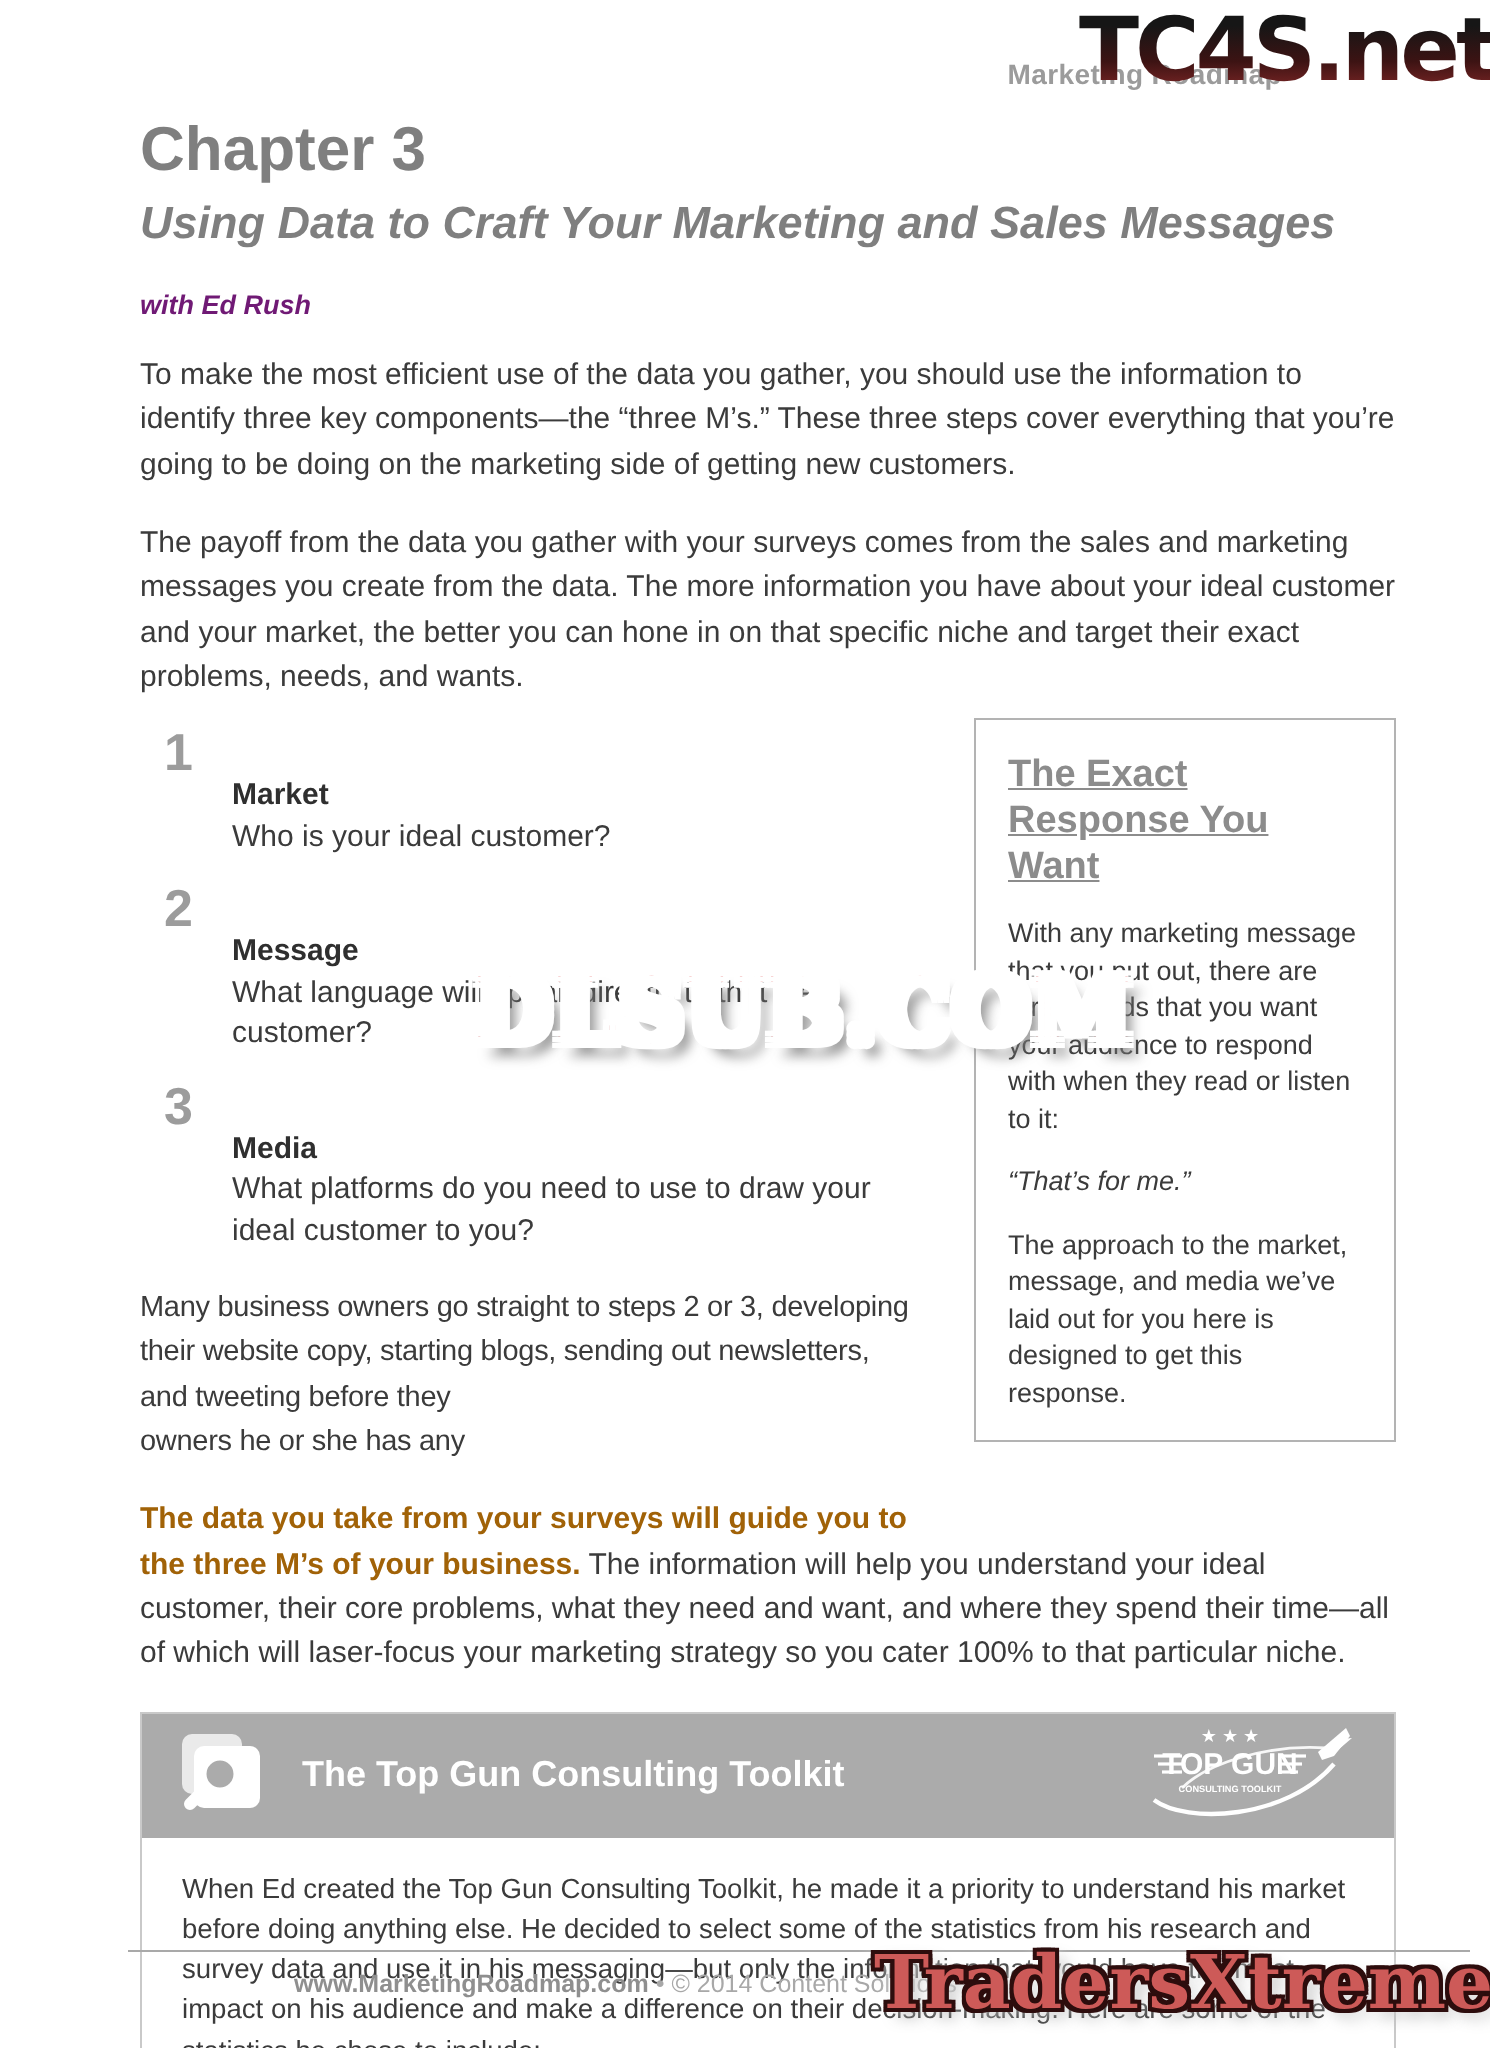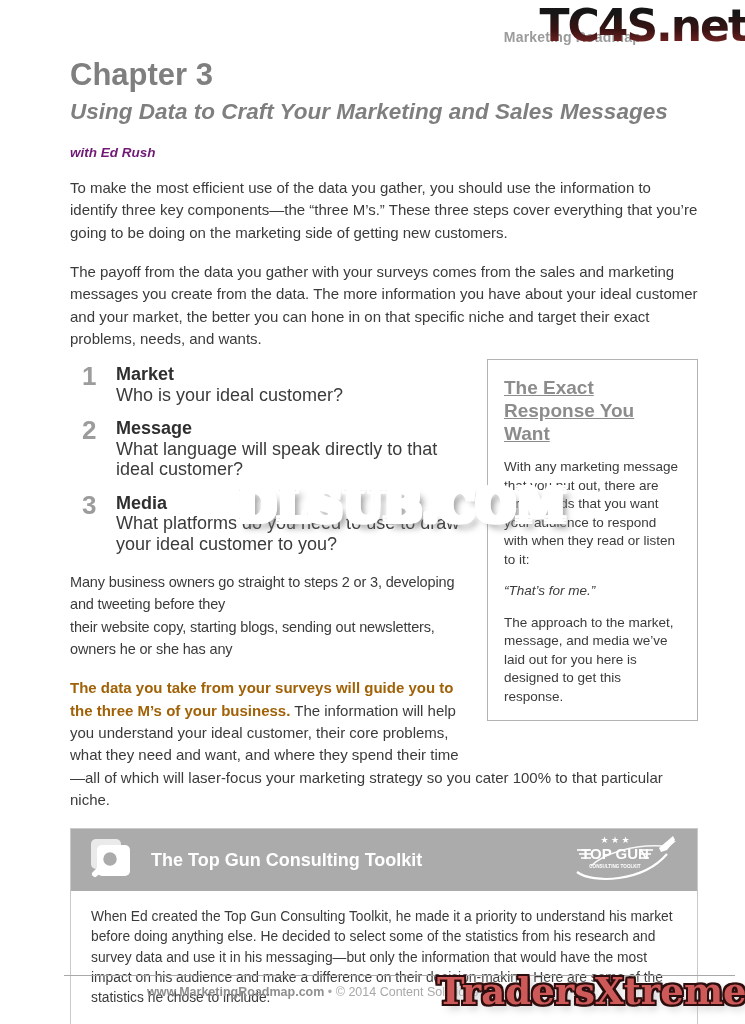--- a/index.html
+++ b/index.html
@@ -29,21 +29,21 @@
     float:right;width:177px;margin:9px 0 42px 16px;padding:16px 16px 14px 16px;
     border:1px solid #b3b3b3;background:#fff;
   }
   .sidebar h3{margin:0;font-size:19px;line-height:23px;font-weight:bold;color:#8c8c8c;text-decoration:underline;}
   .sidebar p{font-size:13.5px;line-height:18.5px;margin:13px 0 0 0;color:#3b3b3b;}
   .sidebar .quote{font-style:italic;}
   
   .mlist{margin-top:14px;}
   .mitem{display:flex;margin:0 0 13px 12px;}
   .mnum{width:26px;flex:0 0 26px;font-size:26px;line-height:24px;font-weight:bold;color:#9c9c9c;}
-  .mbody{font-size:18px;line-height:20.5px;padding-left:8px;}
+  .mbody{font-size:15px;line-height:20.5px;padding-left:8px;margin-top:24px;}
   .mtitle{font-weight:bold;color:#2f2f2f;}
   .forced-lines{margin-top:17px;}
   .forced-lines div{font-size:14.5px;line-height:22.3px;letter-spacing:-0.15px;white-space:nowrap;}
   .lead{margin-top:17px;}
   .lead b{color:#a16207;}
   
   .wm-dlsub{
     position:absolute;left:237px;top:479px;z-index:6;
     font-family:"DejaVu Serif",serif;font-weight:900;font-size:45px;letter-spacing:1px;white-space:nowrap;
     background:linear-gradient(180deg,#e04040 0%,#d92f2f 45%,#ab0c0c 55%,#c01414 100%);
@@ -120,22 +120,22 @@
         <div class="mnum">3</div>
         <div class="mbody">
           <div class="mtitle">Media</div>
           <div>What platforms do you need to use to draw your ideal customer to you?</div>
         </div>
       </div>
     </div>
 
     <div class="forced-lines">
       <div>Many business owners go straight to steps 2 or 3, developing</div>
+      <div>their website copy, starting blogs, sending out newsletters,</div>
       <div>and tweeting before they</div>
-      <div>their website copy, starting blogs, sending out newsletters,</div>
       <div>owners he or she has any</div>
     </div>
 
     <p class="body lead"><b>The data you take from your surveys will guide you to the three M’s of your business.</b><span> The information will help you understand your ideal customer, their core problems, what they need and want, and where they spend their time—all of which will laser-focus your marketing strategy so you cater 100% to that particular niche.</span></p>
 
     <div class="case" style="clear:both;">
       <div class="case-header">
         <svg width="52" height="48" viewBox="0 0 52 48">
           <rect x="4" y="3" width="30" height="30" rx="5" fill="#ffffff" opacity="0.75"></rect>
           <rect x="10" y="9" width="33" height="31" rx="5" fill="#ffffff"></rect>

